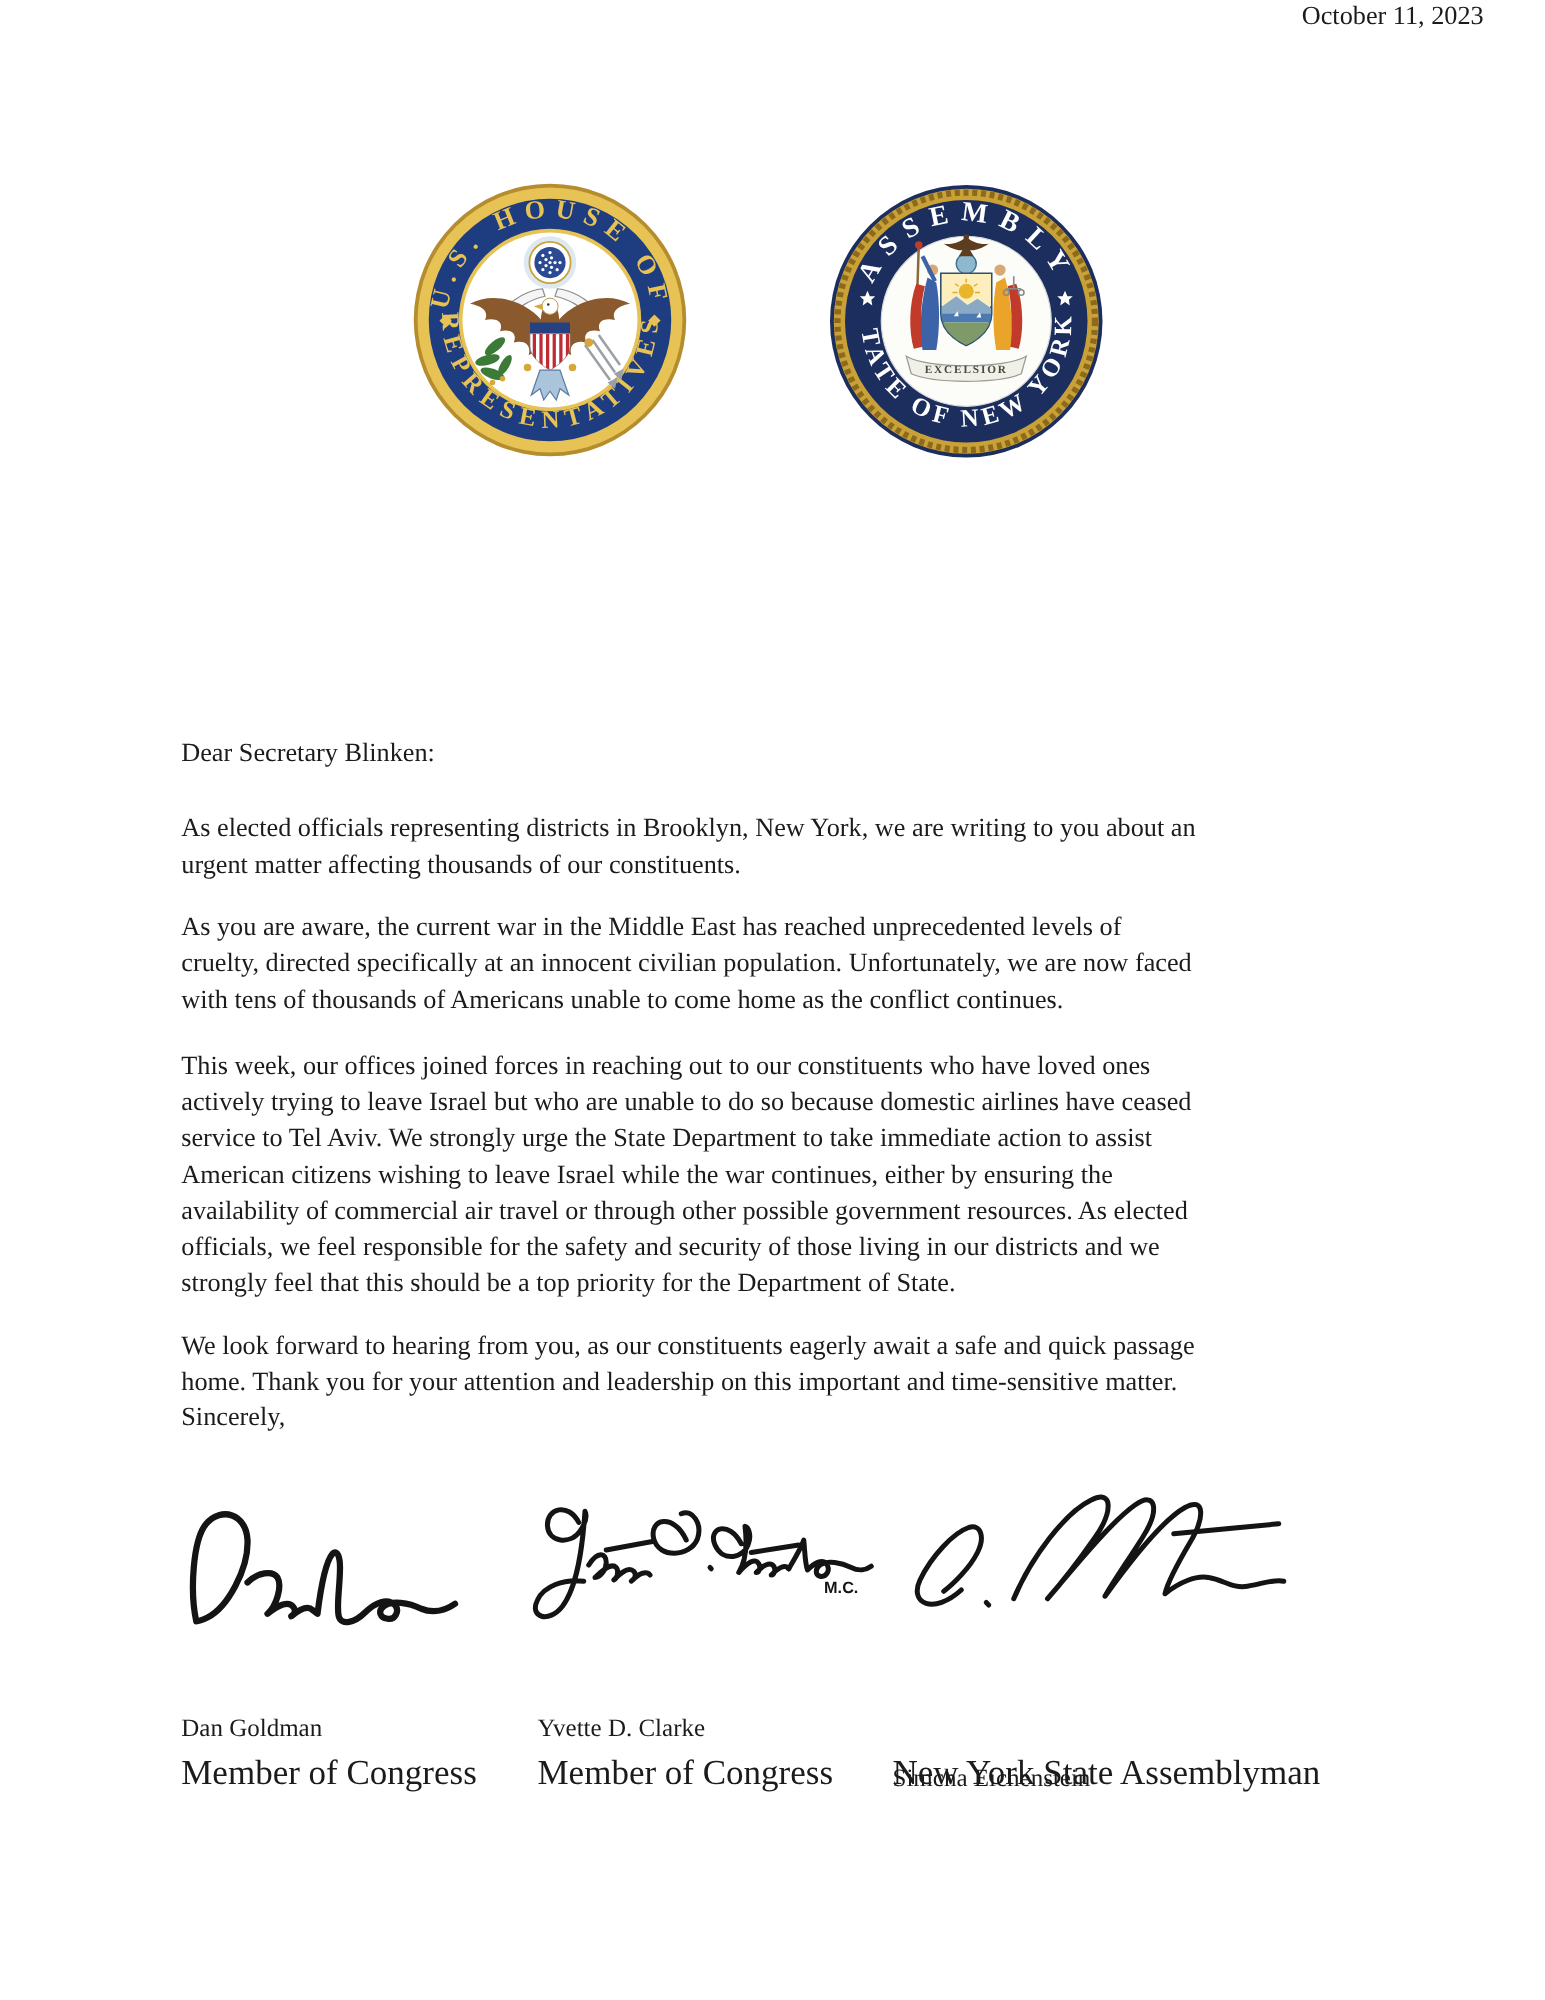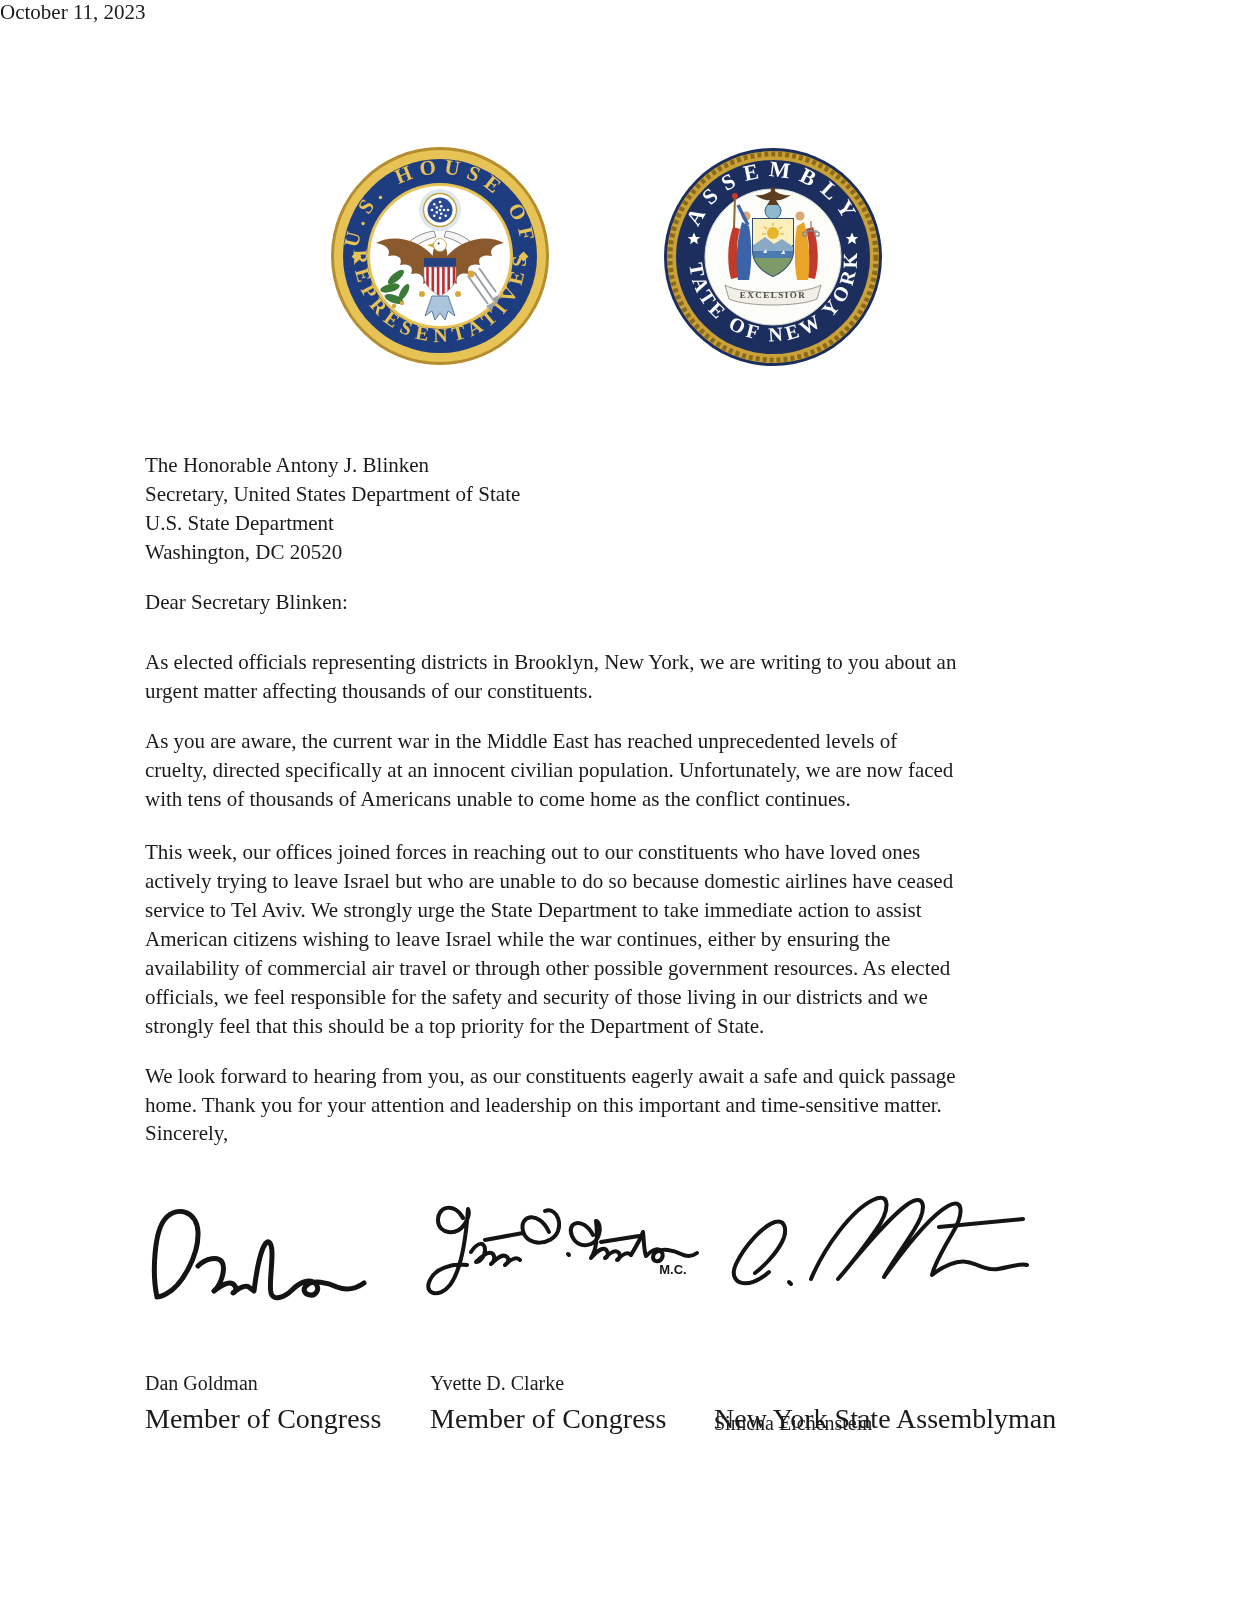--- a/index.html
+++ b/index.html
@@ -3,21 +3,21 @@
 <meta charset="utf-8">
 <style>
   html,body{margin:0;padding:0;background:#ffffff;}
   .page{
     position:relative;width:1236px;height:1600px;background:#ffffff;
     font-family:"Liberation Serif","DejaVu Serif",serif;color:#1b1b1b;
     overflow:hidden;margin:0 auto;
   }
   .abs{position:absolute;}
   .body-text{font-size:21px;line-height:29px;white-space:pre-line;}
-  .date-line{left:0;top:390;width:1187px;text-align:left;font-size:21px;}
+  .date-line{left:0;top:390;width:1187px;text-align:right;font-size:21px;}
   .recipient{left:145px;top:451px;}
   .salutation{left:145px;top:588px;}
   .p1{left:145px;top:648px;width:980px;}
   .p2{left:145px;top:727px;width:980px;}
   .p3{left:145px;top:838px;width:980px;}
   .p4{left:145px;top:1062px;width:980px;}
   .closing{left:145px;top:1119px;text-align:right;}
   .seal{width:220px;height:220px;}
   .seal-house{left:330px;top:146px;}
   .seal-assembly{left:663px;top:147px;}
@@ -191,24 +191,20 @@
     </g>
 
     <g>
       <path d="M62,138 c16,10 80,10 96,0 l-4,14 c-18,8 -70,8 -88,0 z" fill="#f0f0e9" stroke="#9a9a90" stroke-width="1"></path>
       <text x="110" y="151" text-anchor="middle" font-size="9" font-weight="bold" letter-spacing="1.5" fill="#4a4a42" font-family="Liberation Serif, serif">EXCELSIOR</text>
     </g>
   </svg>
 
   <div class="abs date-line">October 11, 2023</div>
 
-  <div class="abs body-text recipient">The Honorable Antony J. Blinken
-Secretary, United States Department of State
-U.S. State Department
-Washington, DC 20520</div>
 
   <div class="abs body-text salutation">Dear Secretary Blinken:</div>
 
   <div class="abs body-text p2">As you are aware, the current war in the Middle East has reached unprecedented levels of
 cruelty, directed specifically at an innocent civilian population. Unfortunately, we are now faced
 with tens of thousands of Americans unable to come home as the conflict continues.</div>
   <div class="abs body-text p1">As elected officials representing districts in Brooklyn, New York, we are writing to you about an
 urgent matter affecting thousands of our constituents.</div>
   <div class="abs body-text p3">This week, our offices joined forces in reaching out to our constituents who have loved ones
 actively trying to leave Israel but who are unable to do so because domestic airlines have ceased

